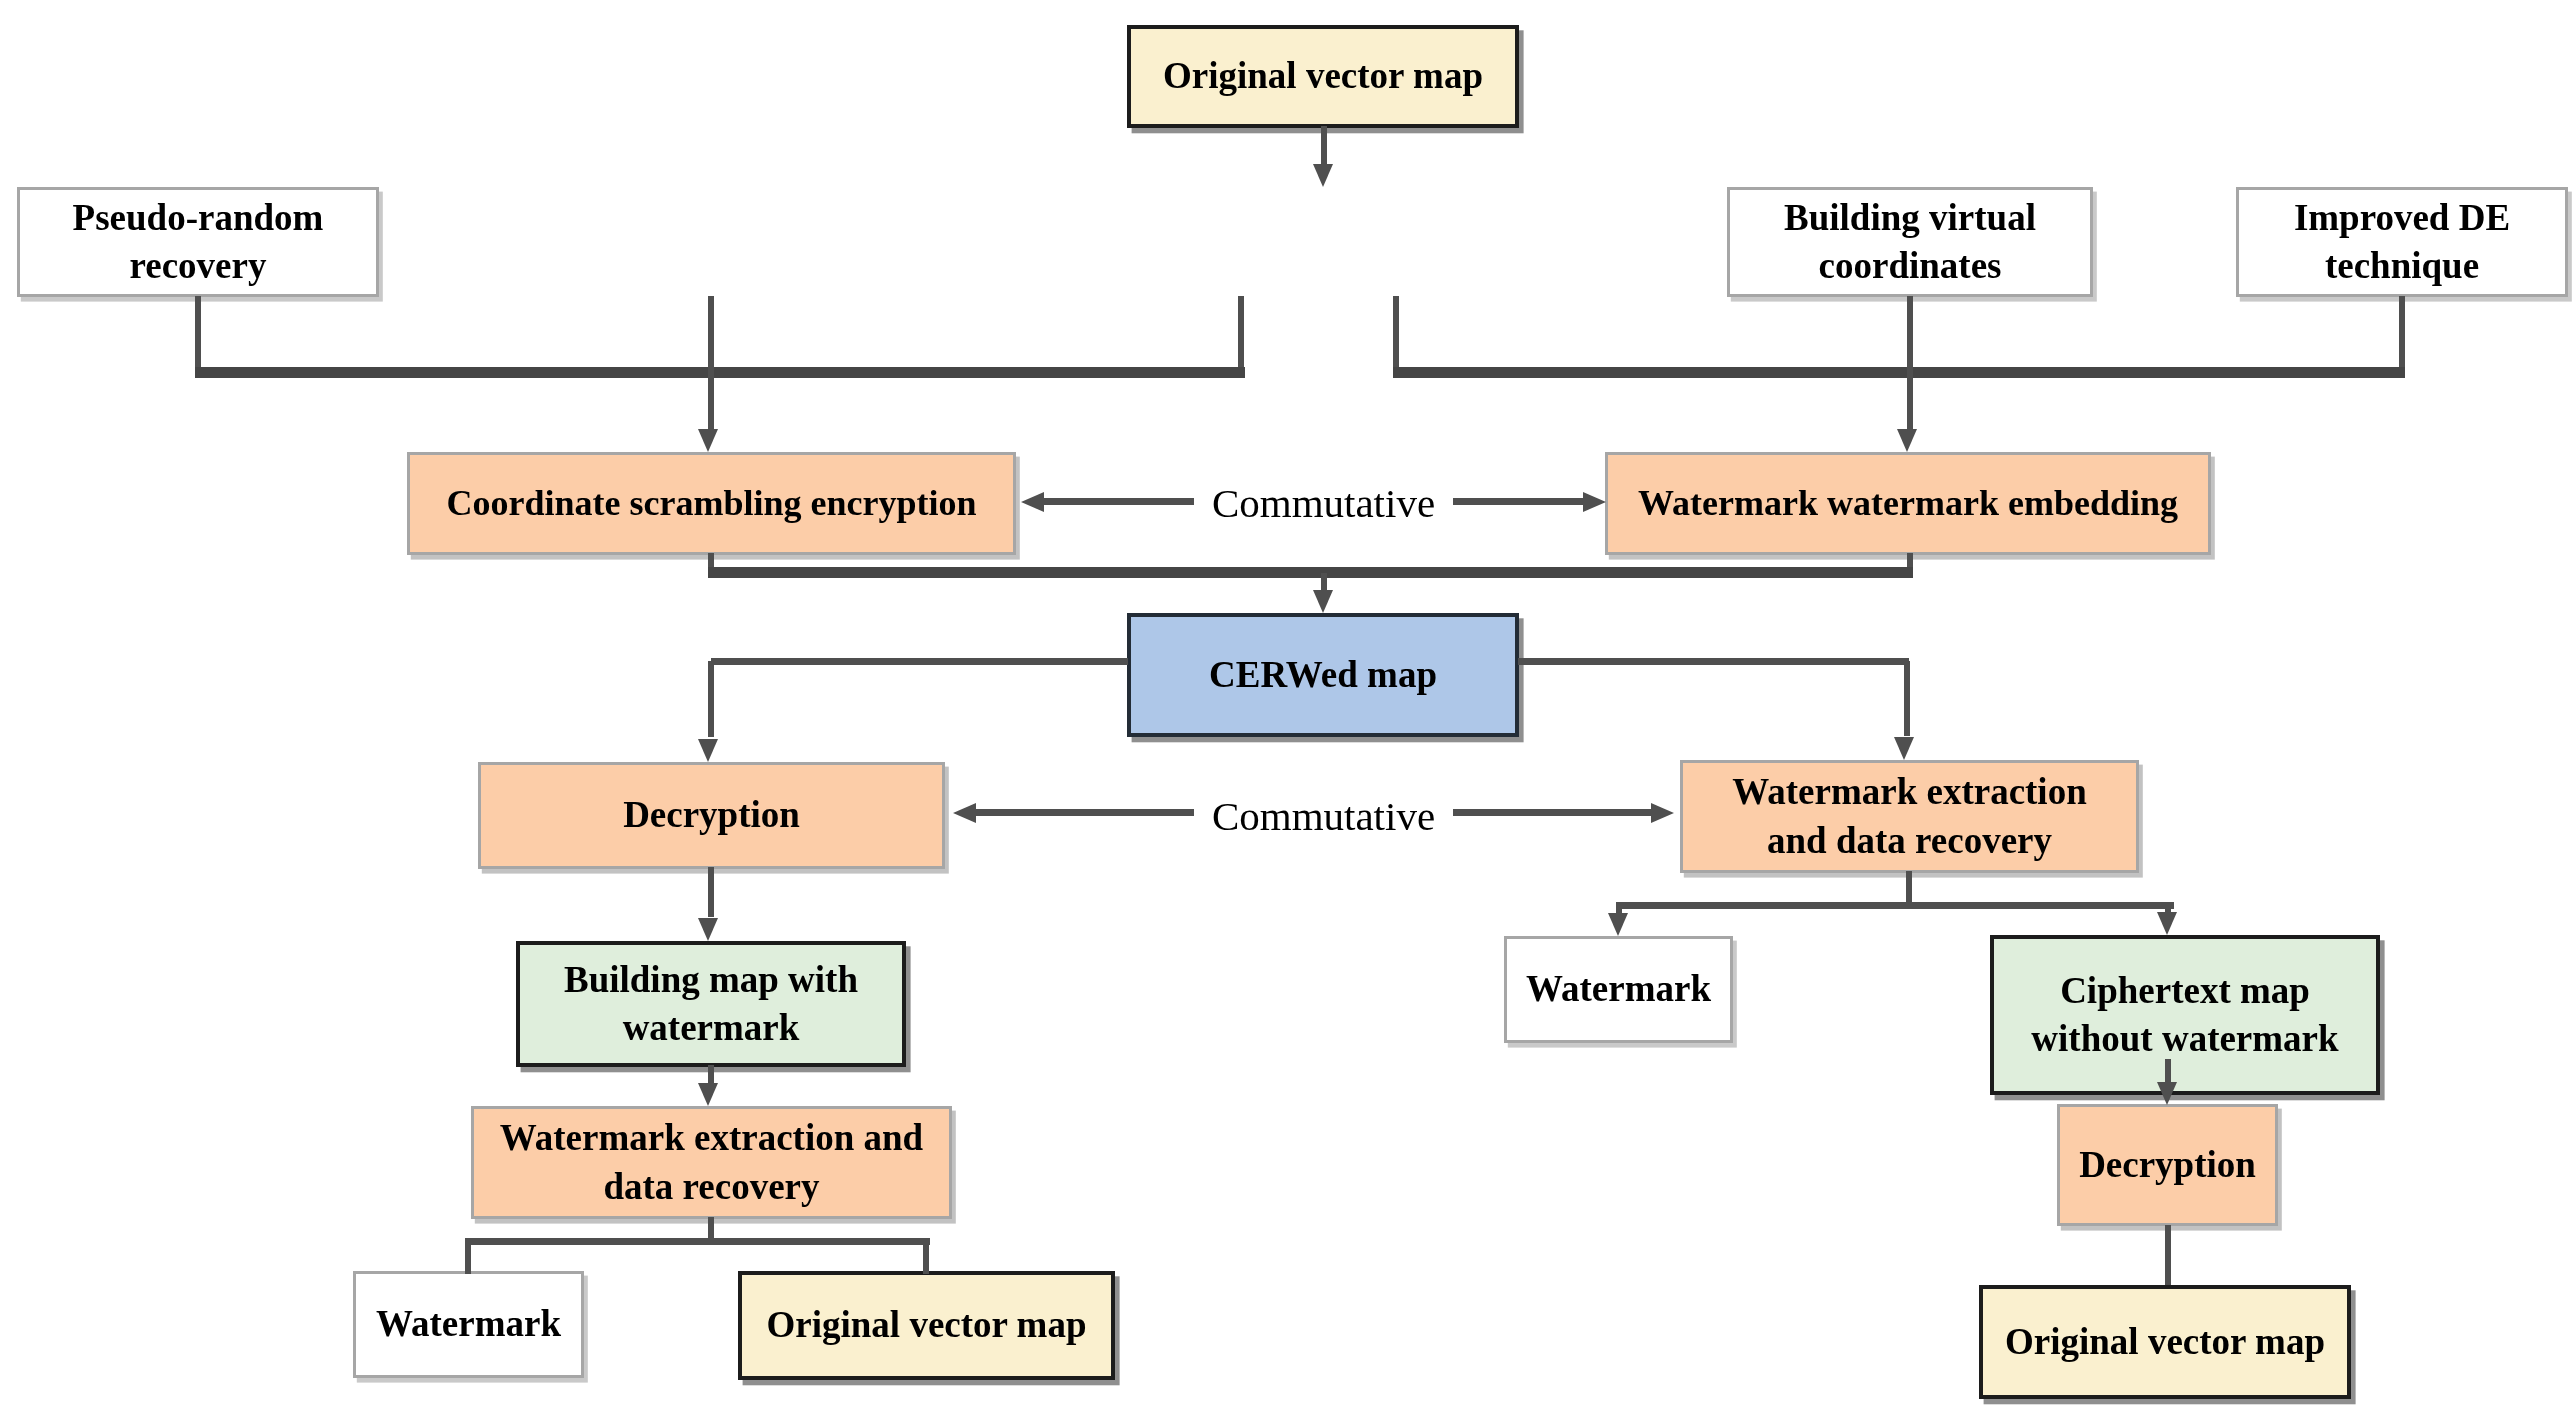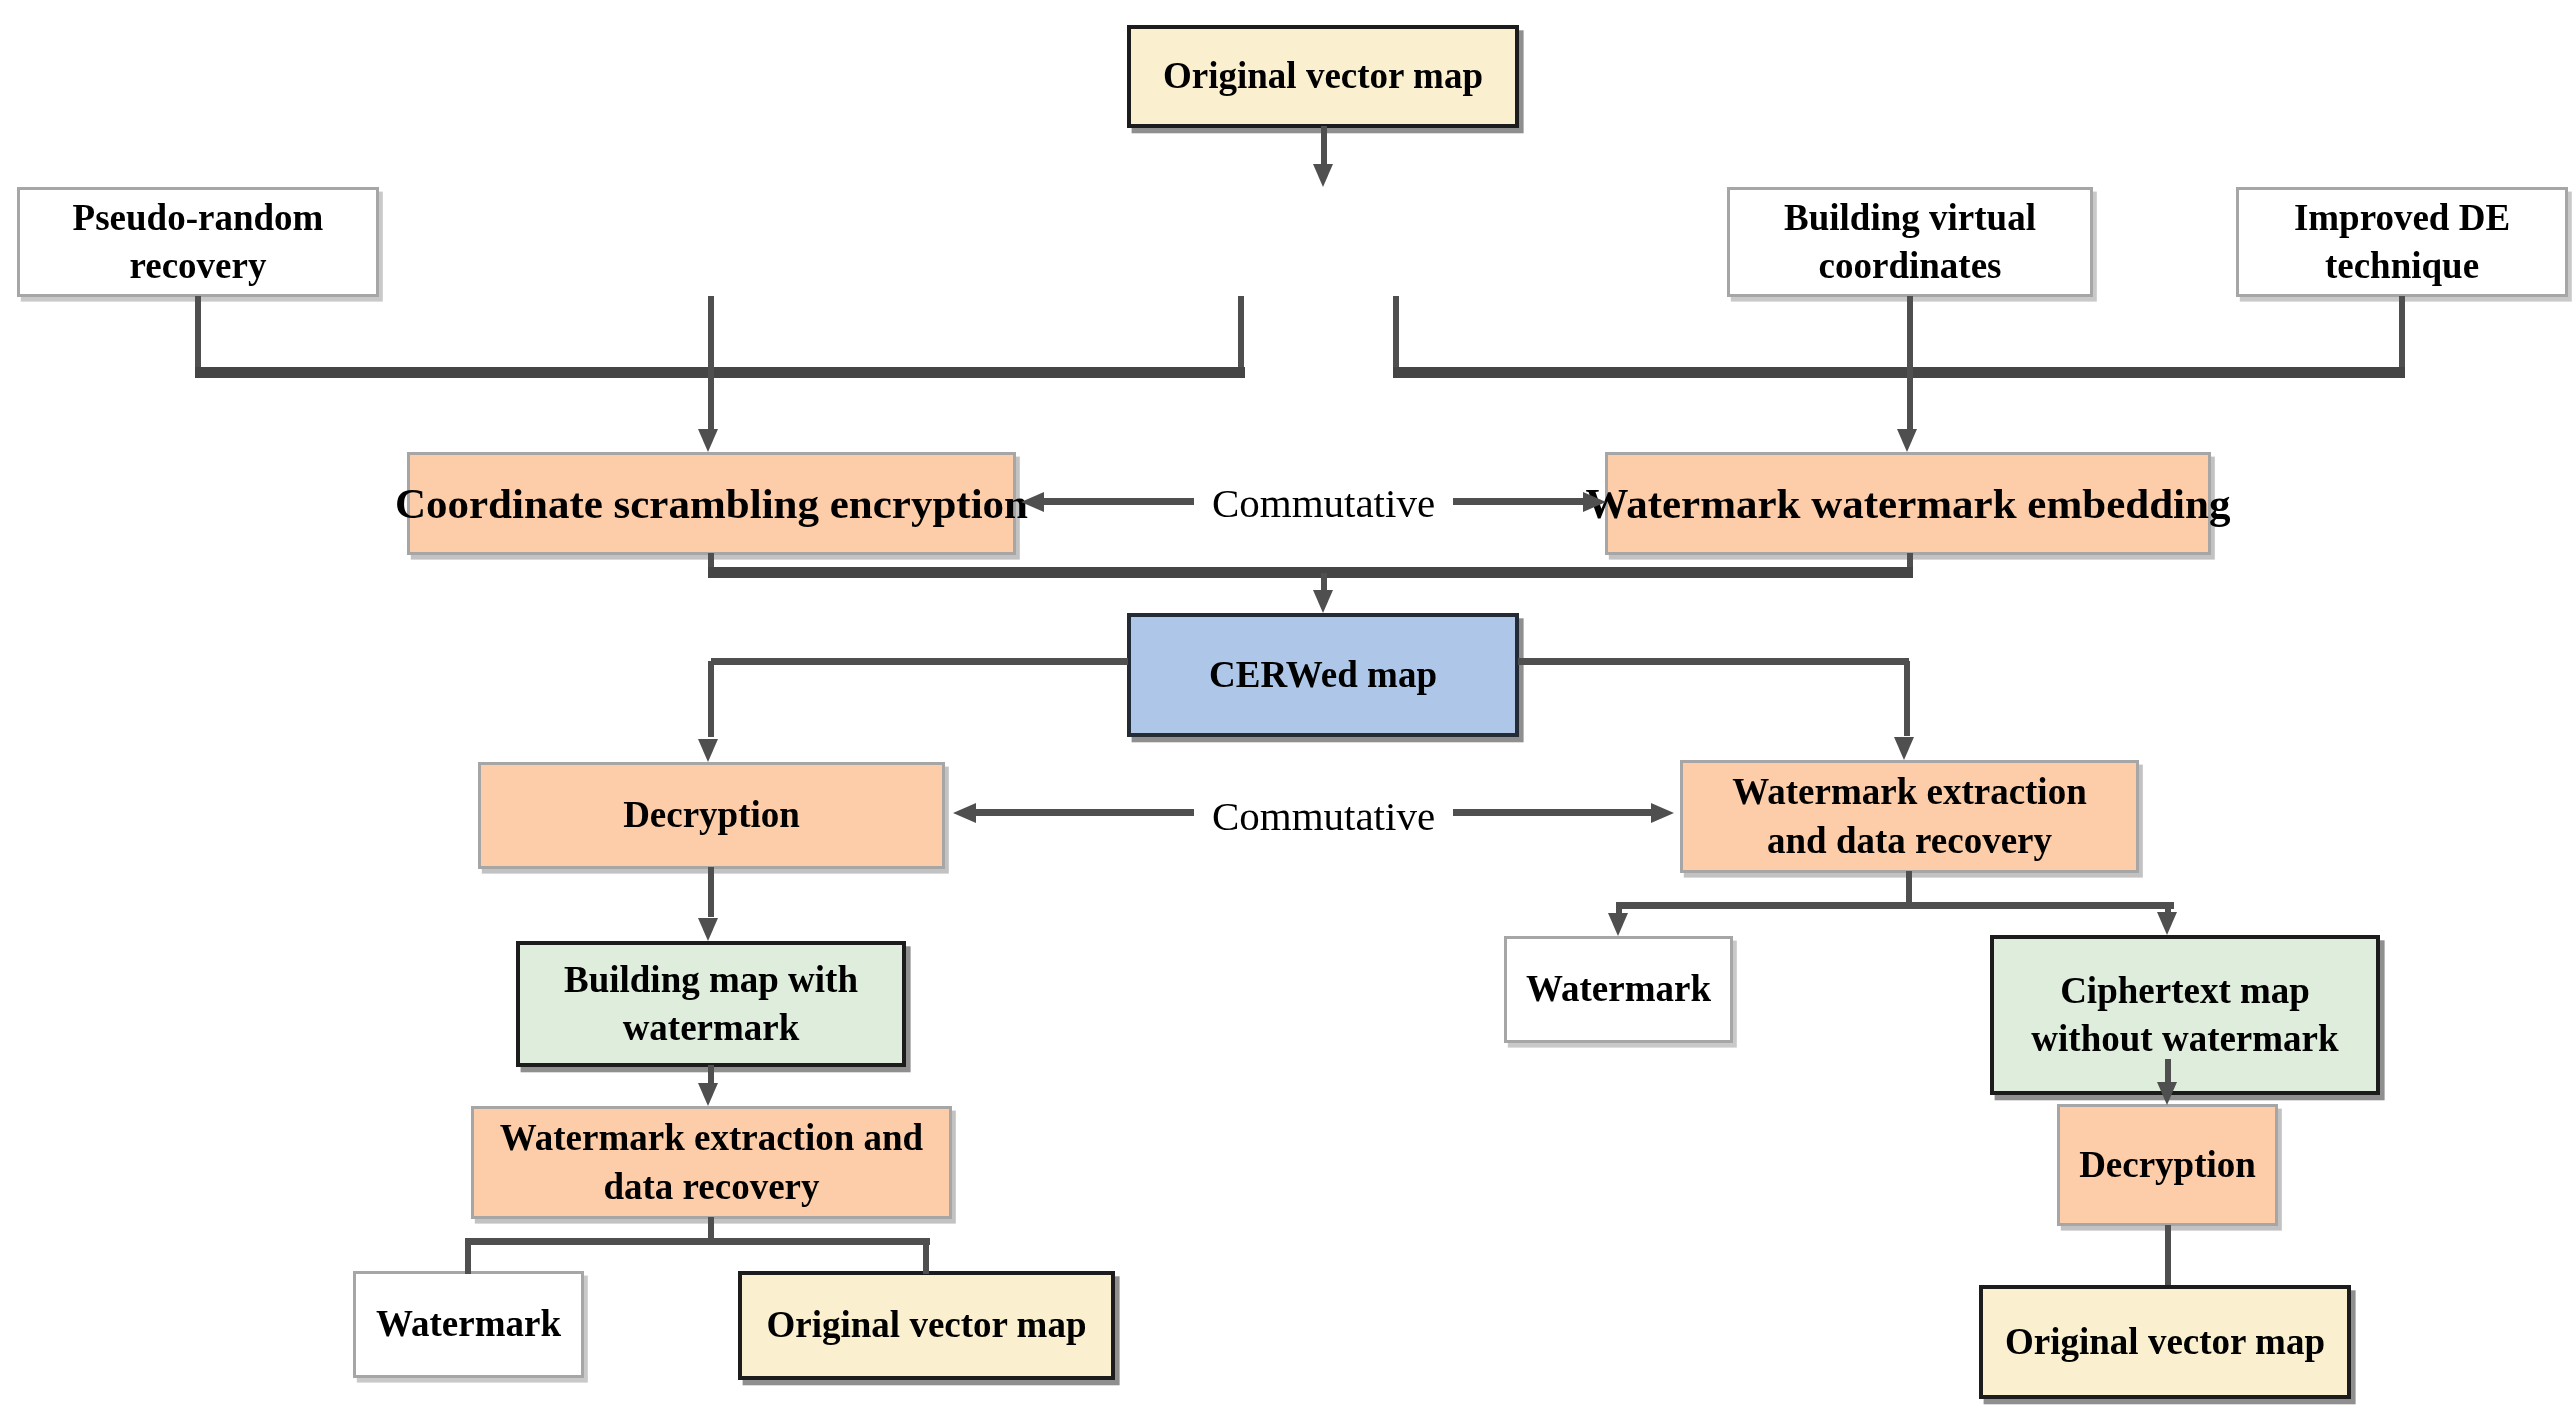--- a/index.html
+++ b/index.html
@@ -12,21 +12,21 @@
           font-family:"Liberation Serif","DejaVu Serif",serif;}
   .node{position:absolute;display:flex;align-items:center;justify-content:center;
         text-align:center;box-sizing:border-box;font-weight:bold;font-size:37px;
         line-height:1.3;color:var(--text);padding:0 7.6px;}
   .n-white{background:var(--white);border:3.8px solid var(--border-gray);box-shadow:3.8px 4.6px 0 #c9c9c9;}
   .n-orange{background:var(--orange);border:3.8px solid var(--border-gray);box-shadow:3.8px 4.6px 0 #c2c2c2;}
   .n-yellow{background:var(--yellow);border:4.6px solid var(--border-black);box-shadow:4.6px 5.3px 0 #8f8f8f;}
   .n-green{background:var(--green);border:4.6px solid var(--border-black);box-shadow:4.6px 5.3px 0 #8f8f8f;}
   .n-blue{background:var(--blue);border:4.6px solid #232c36;box-shadow:4.6px 5.3px 0 #8f8f8f;}
   .nowrap{white-space:nowrap;}
-  .wide{font-size:43px;white-space:nowrap;}
+  .wide{font-size:36px;white-space:nowrap;}
   .tightpad{padding:0 30.5px;}
   .plain-label{position:absolute;display:flex;align-items:center;justify-content:center;
         font-size:41px;font-weight:normal;color:var(--text);background:#fff;}
   .vl{position:absolute;width:6.1px;background:var(--line);}
   .hl{position:absolute;height:6.9px;background:var(--line);}
   .hl-thick{position:absolute;height:10.7px;background:var(--bar);}
   .ah{position:absolute;width:0;height:0;}
   .ah-down{border-left:10.7px solid transparent;border-right:10.7px solid transparent;border-top:23px solid var(--line);}
   .ah-left{border-top:10px solid transparent;border-bottom:10px solid transparent;border-right:23px solid var(--line);}
   .ah-right{border-top:10px solid transparent;border-bottom:10px solid transparent;border-left:23px solid var(--line);}

